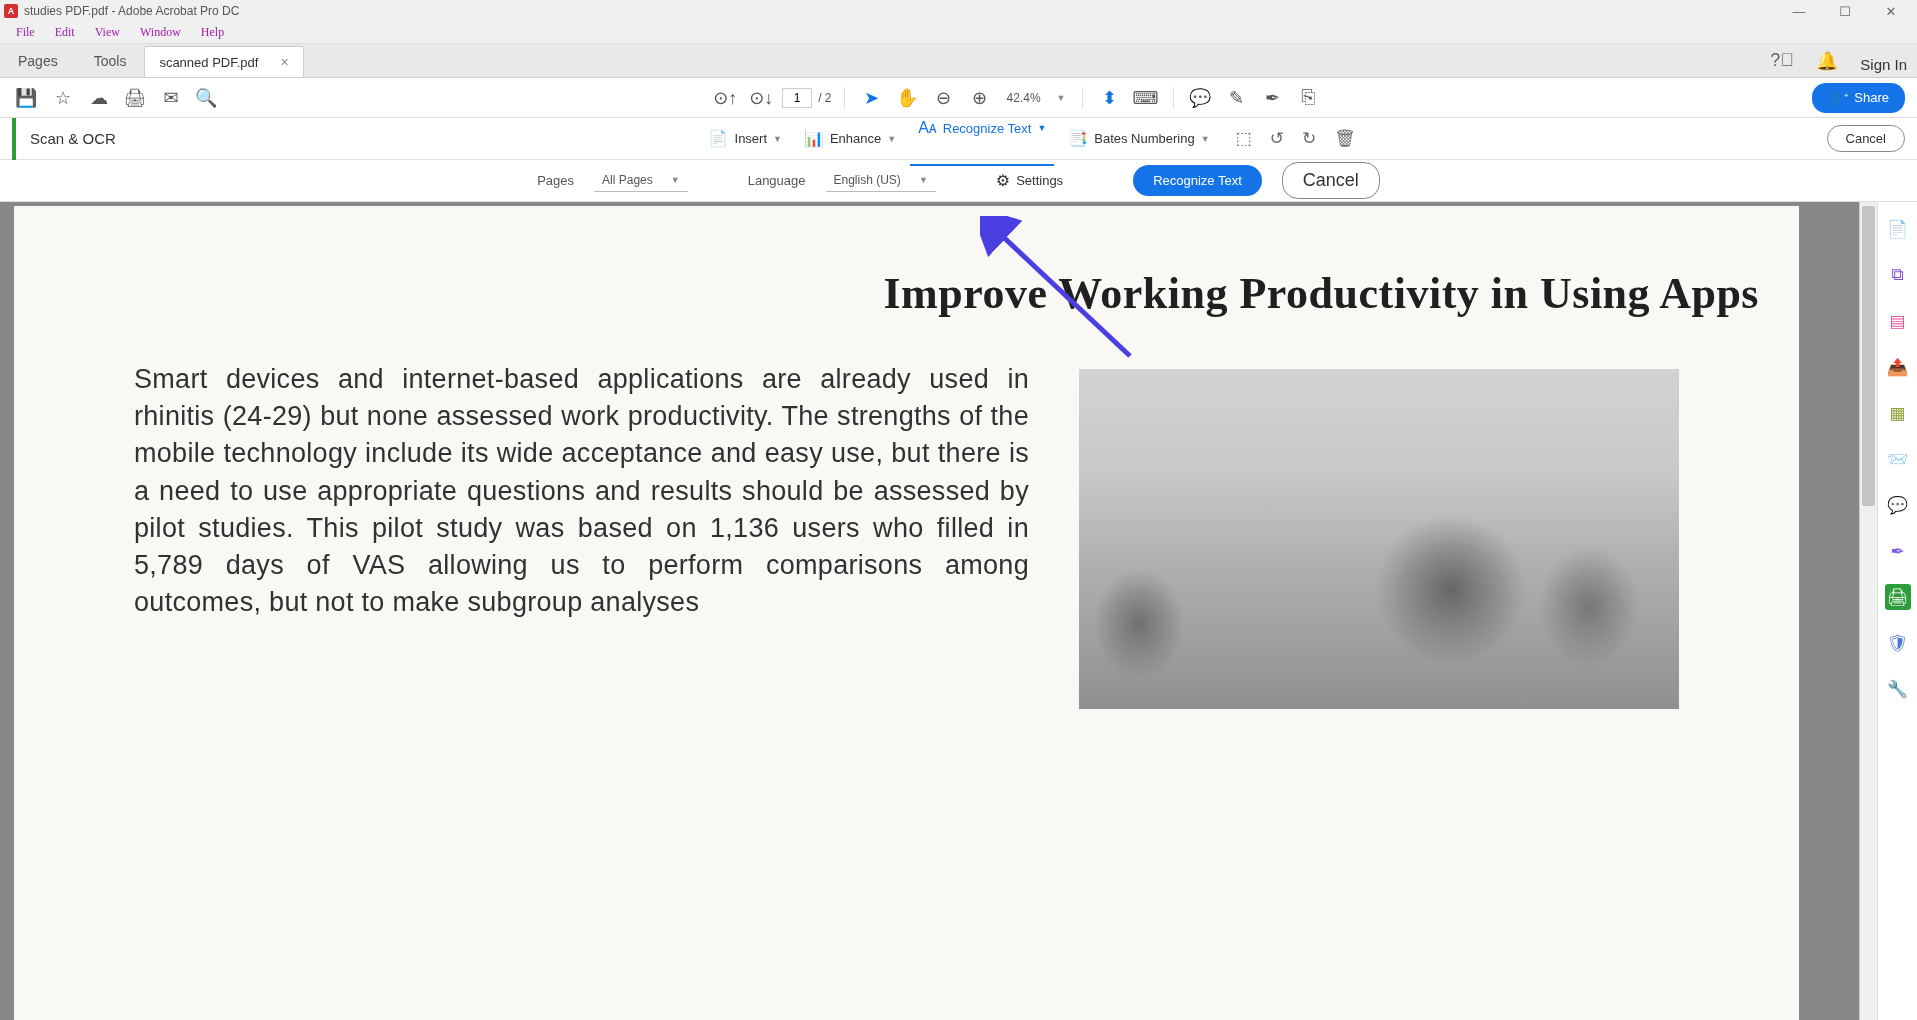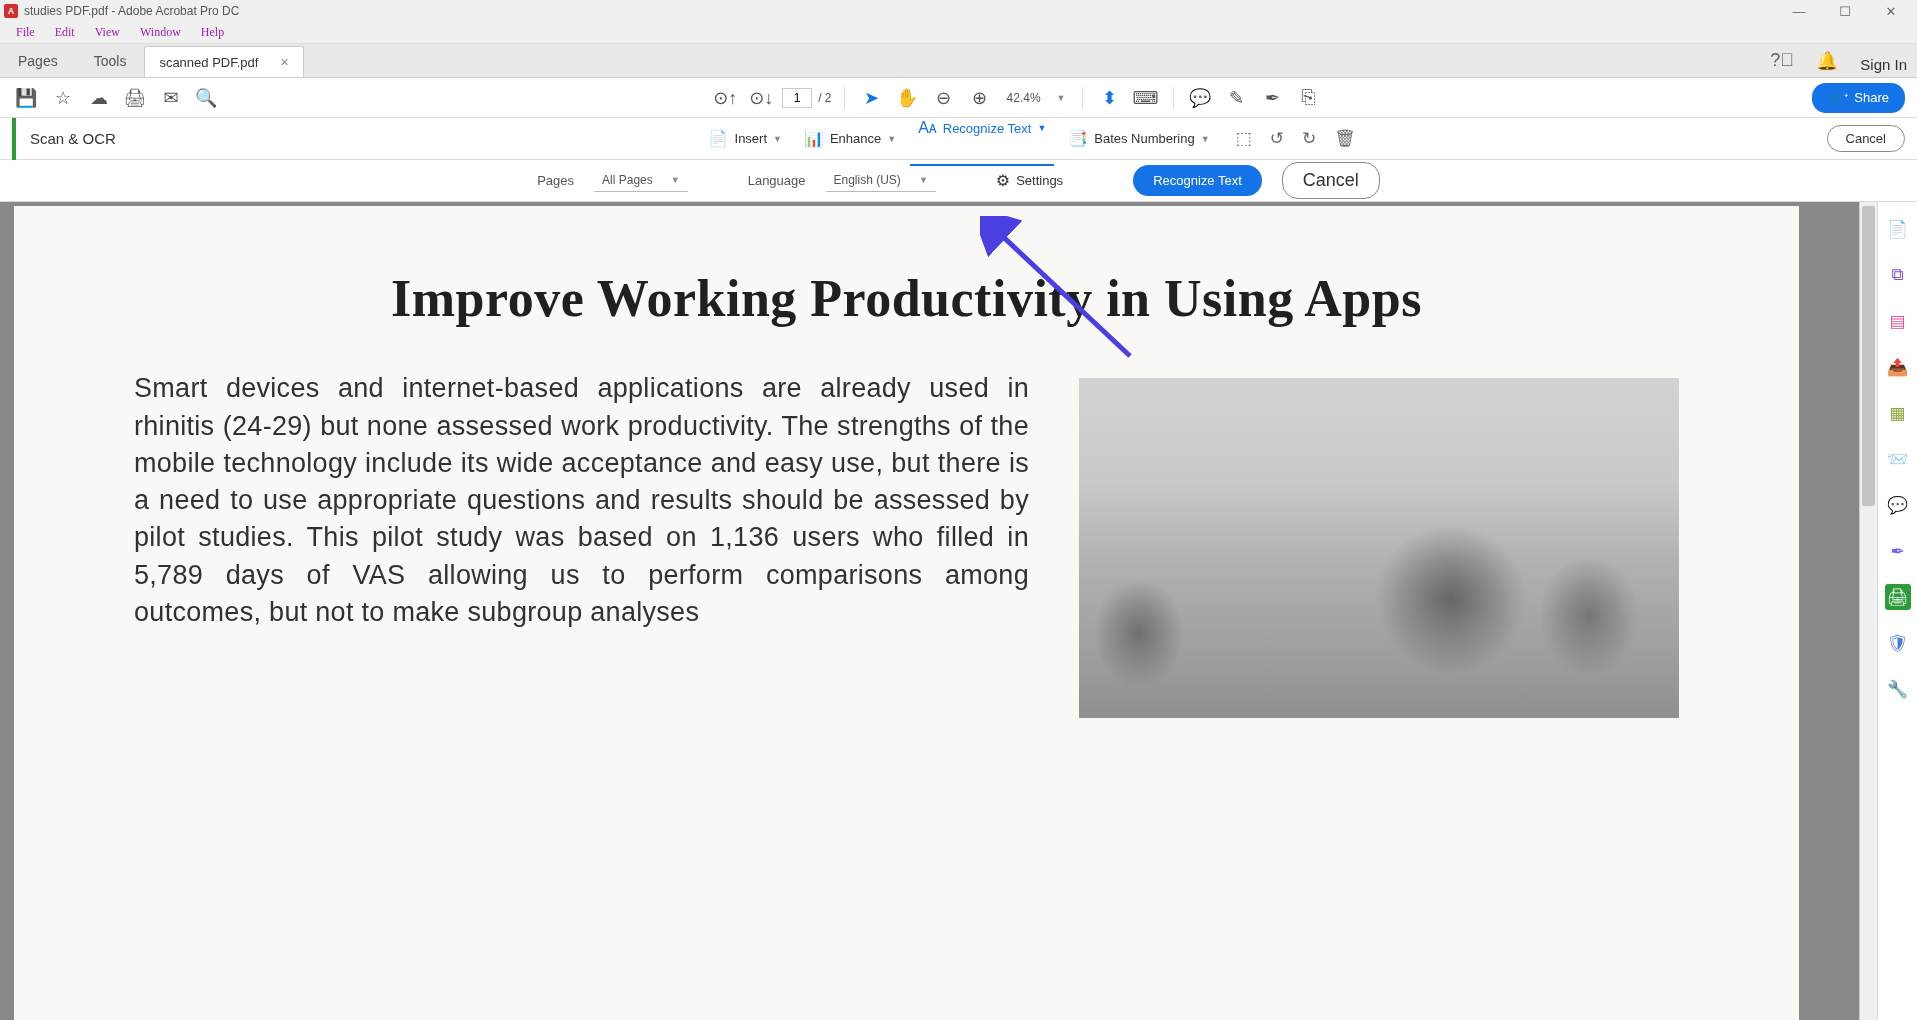--- a/index.html
+++ b/index.html
@@ -55,21 +55,21 @@
   .action-bar .select-val { font-size: 12px; color: #555; padding: 4px 8px; border-bottom: 1px solid #bbb; min-width: 85px; display: inline-flex; align-items: center; justify-content: space-between; gap: 18px; cursor: pointer; }
   .action-bar .select-val .caret { font-size: 9px; color: #888; }
   .action-bar .settings-btn { display: flex; align-items: center; gap: 6px; font-size: 13px; color: #333; cursor: pointer; }
   .primary-btn { background: #1473e6; color: #fff; border-radius: 16px; padding: 8px 20px; font-size: 13px; cursor: pointer; border: none; }
   .cancel-btn { border: 1px solid #888; background: #fff; color: #333; border-radius: 16px; padding: 7px 20px; font-size: 18px; cursor: pointer; }
   
   
   .doc-wrap { position: relative; height: calc(1020px - 22px - 22px - 34px - 40px - 42px - 42px); background: #666; display: flex; }
   .doc-scroll { flex: 1; background: #888; overflow: hidden; position: relative; }
   .doc-page { position: absolute; top: 4px; left: 14px; right: 60px; bottom: 0; background: #f7f6f3; filter: contrast(1.02); }
-  .doc-title { font-family: Georgia, "Times New Roman", serif; font-size: 52px; font-weight: 700; color: #222; text-align: center; padding: 62px 40px 40px; letter-spacing: 0.5px; line-height: 1.2; }
+  .doc-title { font-family: Georgia, "Times New Roman", serif; font-size: 44px; font-weight: 700; color: #222; text-align: right; padding: 62px 40px 40px; letter-spacing: 0.5px; line-height: 1.2; }
   .doc-body { display: flex; gap: 50px; padding: 0 120px; }
   .doc-text { flex: 1; font-size: 27px; line-height: 1.38; color: #333; text-align: justify; font-family: Arial, sans-serif; letter-spacing: 0.3px; }
   .doc-image { width: 600px; height: 340px; background: linear-gradient(135deg, #bbb 0%, #999 40%, #ccc 60%, #aaa 100%); margin-top: 8px; filter: grayscale(100%); position: relative; overflow: hidden; }
   .doc-image::before { content: ""; position: absolute; inset: 0; background: 
     radial-gradient(ellipse 150px 150px at 62% 65%, #666 0%, transparent 50%),
     radial-gradient(ellipse 100px 120px at 85% 70%, #777 0%, transparent 50%),
     radial-gradient(ellipse 90px 110px at 10% 75%, #707070 0%, transparent 50%),
     linear-gradient(180deg, #d0d0d0 0%, #c8c8c8 30%, #b0b0b0 55%, #909090 100%); }
   .annotation-arrow { position: absolute; top: 14px; left: 980px; pointer-events: none; }
   

